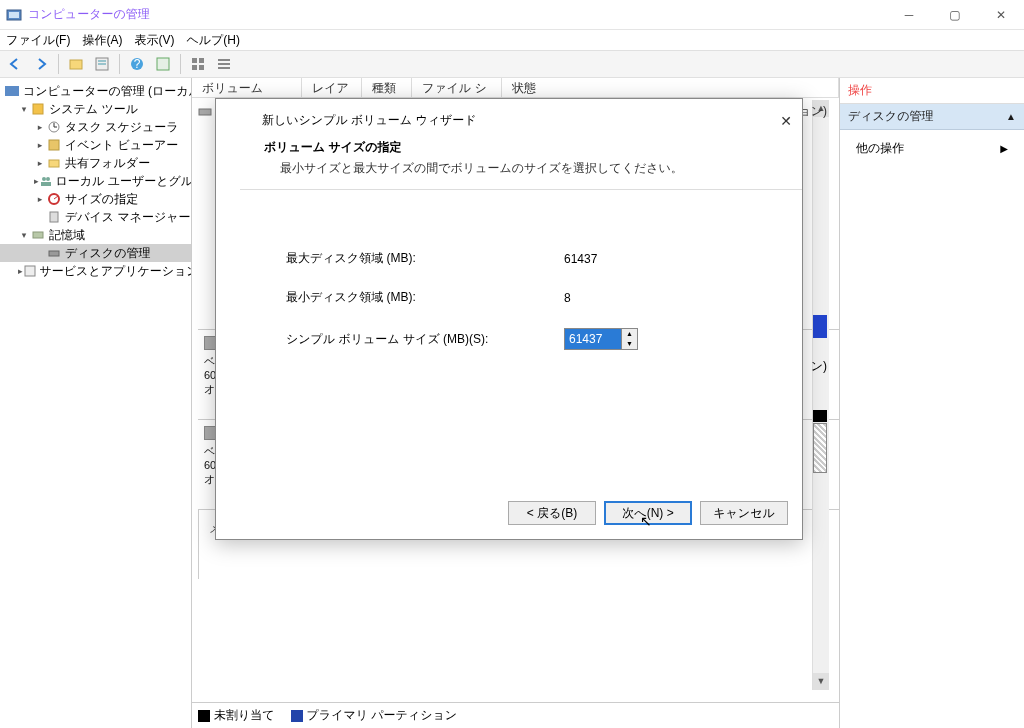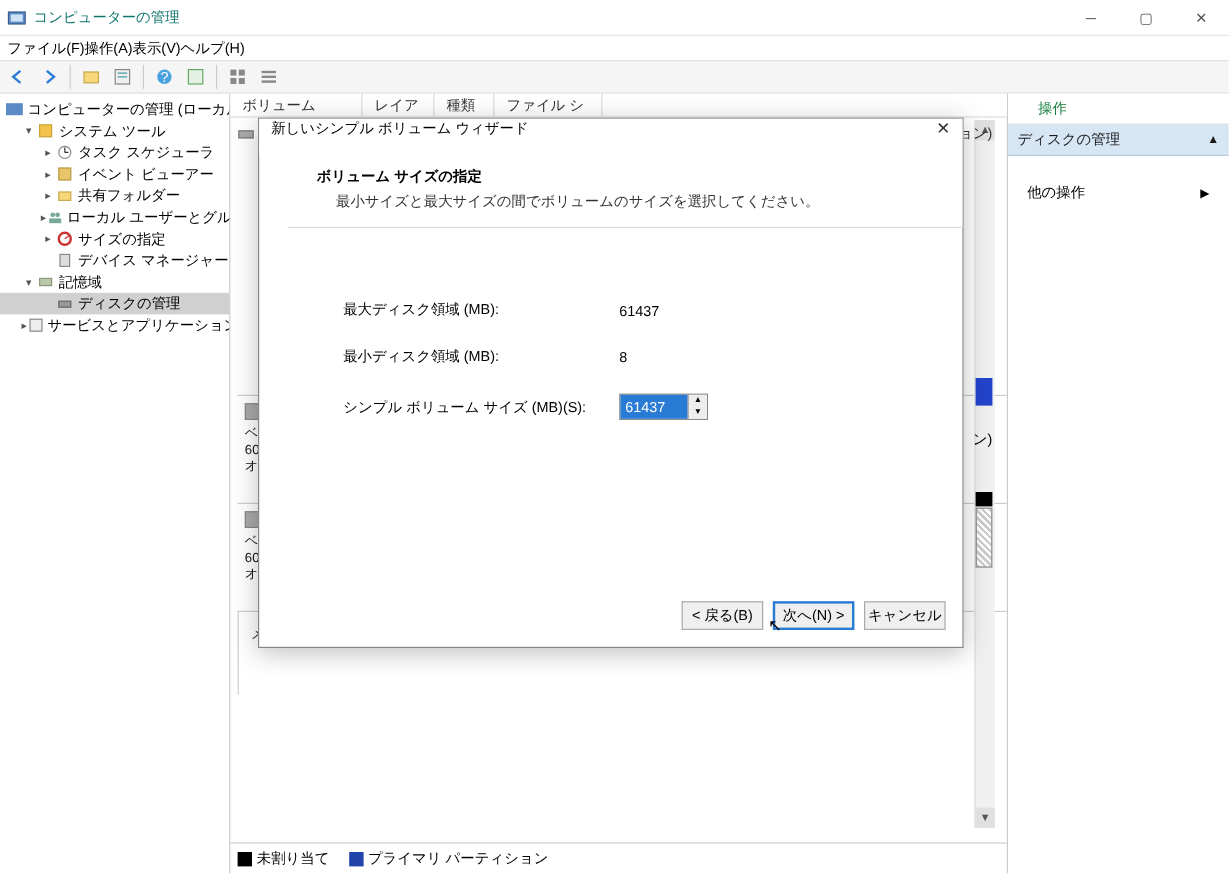--- a/index.html
+++ b/index.html
@@ -1,22 +1,22 @@
 <!DOCTYPE html>
 <html><head>
 <meta charset="utf-8">
 <style>
 * { box-sizing: border-box; margin: 0; padding: 0; font-family: "Yu Gothic UI", "Meiryo", sans-serif; font-size: 12px; }
 body { background: #fff; width: 1024px; height: 728px; overflow: hidden; position: relative; }
 .titlebar { height: 30px; display: flex; align-items: center; padding-left: 6px; background: #fff; border-bottom: 1px solid #e5e5e5; }
 .titlebar .icon { width: 16px; height: 16px; margin-right: 6px; }
-.titlebar .title { color: #0f766e; }
+.titlebar .title { color: #8b5cf6; }
 .titlebar .winbtns { margin-left: auto; display: flex; }
 .titlebar .winbtn { width: 46px; height: 30px; display: flex; align-items: center; justify-content: center; color: #555; }
-.menubar { height: 20px; display: flex; align-items: center; padding-left: 6px; gap: 0; }
+.menubar { height: 20px; display: flex; align-items: center; padding-left: 6px; gap: 12px; }
 .menubar span { color: #000; }
 .toolbar { height: 28px; display: flex; align-items: center; gap: 4px; padding-left: 4px; border-top: 1px solid #e0e0e0; border-bottom: 1px solid #e0e0e0; background: #f5f5f5; }
 .toolbar .tbtn { width: 22px; height: 22px; display: flex; align-items: center; justify-content: center; border: 1px solid transparent; }
 .toolbar .sep { width: 1px; height: 20px; background: #ccc; margin: 0 2px; }
 .main { display: flex; height: calc(100% - 78px); }
 .tree { width: 192px; border-right: 1px solid #ccc; padding-top: 4px; overflow: hidden; }
 .node { display: flex; align-items: center; height: 18px; padding-left: 4px; white-space: nowrap; }
 .node .exp { width: 12px; color: #555; font-size: 9px; text-align: center; }
 .node .ic { width: 16px; height: 16px; margin-right: 3px; display: flex; align-items: center; justify-content: center; }
 .node.sel { background: #d0d0d0; }
@@ -29,42 +29,42 @@
 .diskinfo { height: 70px; border-top: 1px solid #ccc; display: flex; }
 .diskleft { width: 110px; padding: 6px; }
 .diskicon { width: 28px; height: 14px; background: #aaa; border: 1px solid #888; margin-bottom: 4px; }
 .disktxt { font-size: 11px; line-height: 14px; color: #111; }
 .mediabk { flex: 1; padding: 10px; color: #333; border-left: 1px solid #ccc; }
 .legend { border-top: 1px solid #ccc; padding: 4px 6px; display: flex; gap: 16px; align-items: center; margin-top: auto; }
 .legend .sw { width: 12px; height: 12px; display: inline-block; margin-right: 4px; vertical-align: middle; }
 .bk { background: #000; }
 .bl { background: #2244aa; }
 .actions { width: 184px; }
-.actions .hdr { background: #fff; padding: 4px 25px; border-bottom: 1px solid #ddd; color: #15803d; }
+.actions .hdr { background: #fff; padding: 4px 8px; border-bottom: 1px solid #ddd; color: #ef4444; }
 .actions .pane1 { background: #d6e6f5; padding: 4px 8px; border-bottom: 1px solid #bcd; color: #1a1a1a; display:flex; align-items:center; }
-.actions .pane2 { padding: 22px 16px; display:flex; align-items:center; gap:4px; }
+.actions .pane2 { padding: 10px 16px; display:flex; align-items:center; gap:4px; }
 .actions .arrow { margin-left:auto; font-size:10px; }
 
 
 .overlay { position: absolute; left: 215px; top: 98px; width: 588px; height: 442px; background: #fff; border: 1px solid #888; box-shadow: 0 4px 20px rgba(0,0,0,0.25); }
-.dlgtitle { height: 30px; display: flex; align-items: flex-start; padding: 0 10px; background: #fff; color: #000; }
+.dlgtitle { height: 30px; display: flex; align-items: flex-end; padding: 0 10px; background: #fff; color: #000; margin-left: 36px; }
 .dlgtitle .close { margin-left: auto; font-size: 14px; color: #333; }
 .dlghdr { padding: 10px 24px 12px 24px; border-bottom: 1px solid #ddd; background: #fff; margin-left: 24px; }
 .dlghdr .h1 { font-weight: bold; }
 .dlghdr .h2 { margin-left: 16px; margin-top: 4px; color: #333; }
 .dlgbody { padding: 60px 50px 20px 70px; }
-.frow { display: flex; align-items: center; margin-bottom: 22px; }
+.frow { display: flex; align-items: center; margin-bottom: 22px; gap: 48px; }
 .frow .lab { width: 230px; }
 .frow .val { }
 .spin { display: inline-flex; border: 1px solid #888; height: 22px; }
 .spin input { border: none; width: 56px; padding: 2px 4px; background: #2a7bd6; color: #fff; font-size: 12px; outline: none; }
 .spin .arrows { width: 16px; display: flex; flex-direction: column; border-left: 1px solid #888; }
 .spin .arrows div { flex: 1; font-size: 7px; text-align: center; line-height: 10px; background: #eee; }
 .dlgbtns { position: absolute; bottom: 14px; right: 14px; display: flex; gap: 8px; }
-.dlgbtns button { width: 68px; height: 24px; background: #efefef; border: 1px solid #aaa; font-size: 12px; }
+.dlgbtns button { width: 88px; height: 24px; background: #efefef; border: 1px solid #aaa; font-size: 12px; }
 .dlgbtns button.primary { border: 2px solid #2a7bd6; }
 
 
 .scrollbar { position:absolute; top:100px; right:195px; width:17px; height:590px; background:#f0f0f0; border-left:1px solid #ddd; }
 .sbarrow { height:17px; background:#e0e0e0; text-align:center; font-size:9px; line-height:17px; color:#555; }
 
 svg { display:block; }
 </style>
 </head>
 <body>
@@ -253,20 +253,21 @@
         <span>サービスとアプリケーション</span>
       </div>
   </div>
 
   <div class="center">
     <div class="colhdr">
       <div class="col" style="width:110px">ボリューム</div>
       <div class="col" style="width:60px">レイアウト</div>
       <div class="col" style="width:50px">種類</div>
       <div class="col" style="width:90px">ファイル システム</div>
+      <div class="col" style="flex:1">状態</div>
     </div>
     <div style="padding-left:6px;padding-top:6px">
       <span class="ic" style="display:inline-block;width:14px;height:14px;vertical-align:middle"><svg width="14" height="14">
             <rect x="1" y="4" width="12" height="6" fill="#aaa" stroke="#777"></rect>
           </svg></span> S
     </div>
 
     <div class="diskrow">
       <div class="diskinfo">
         <div class="diskleft">

